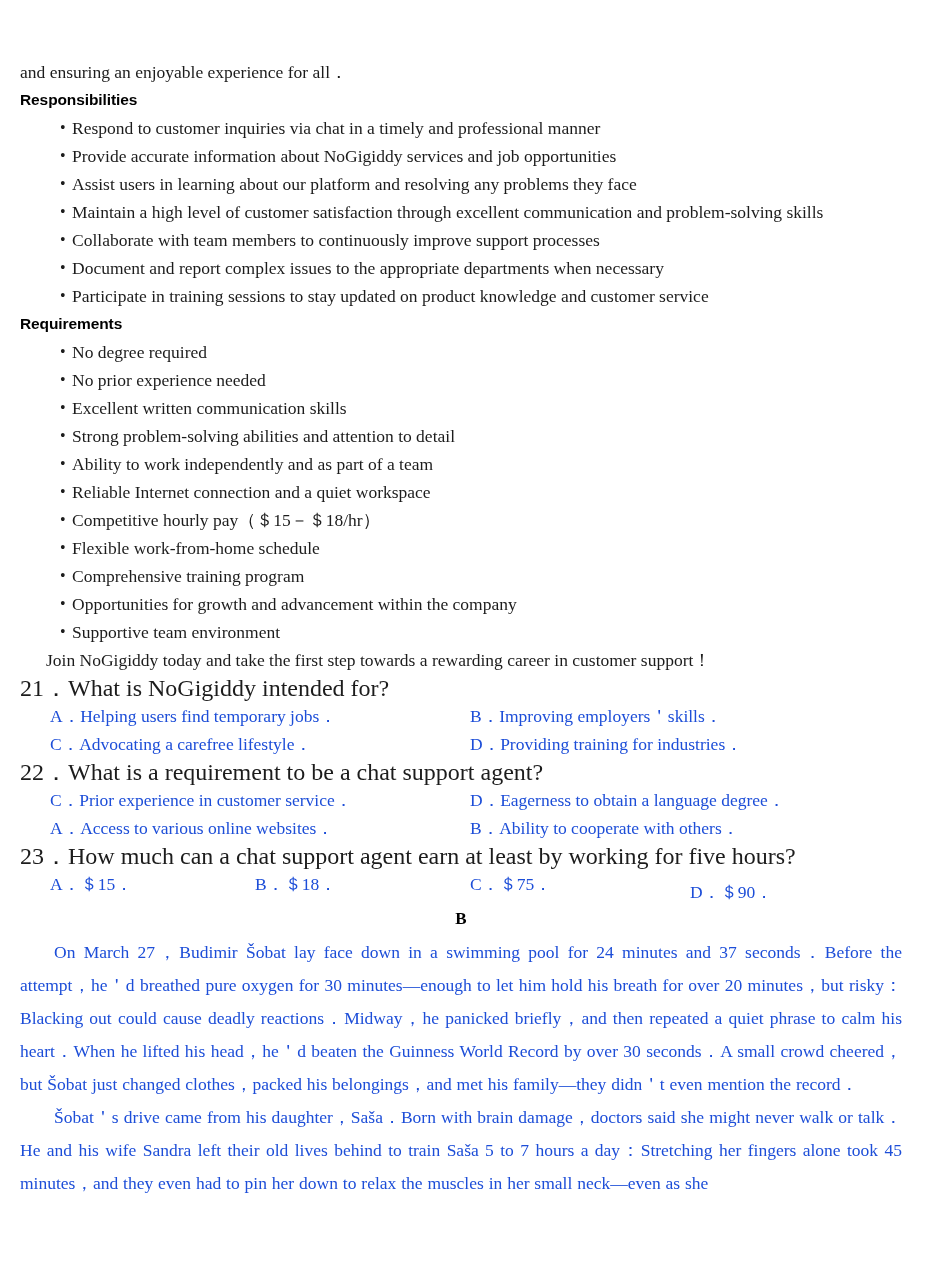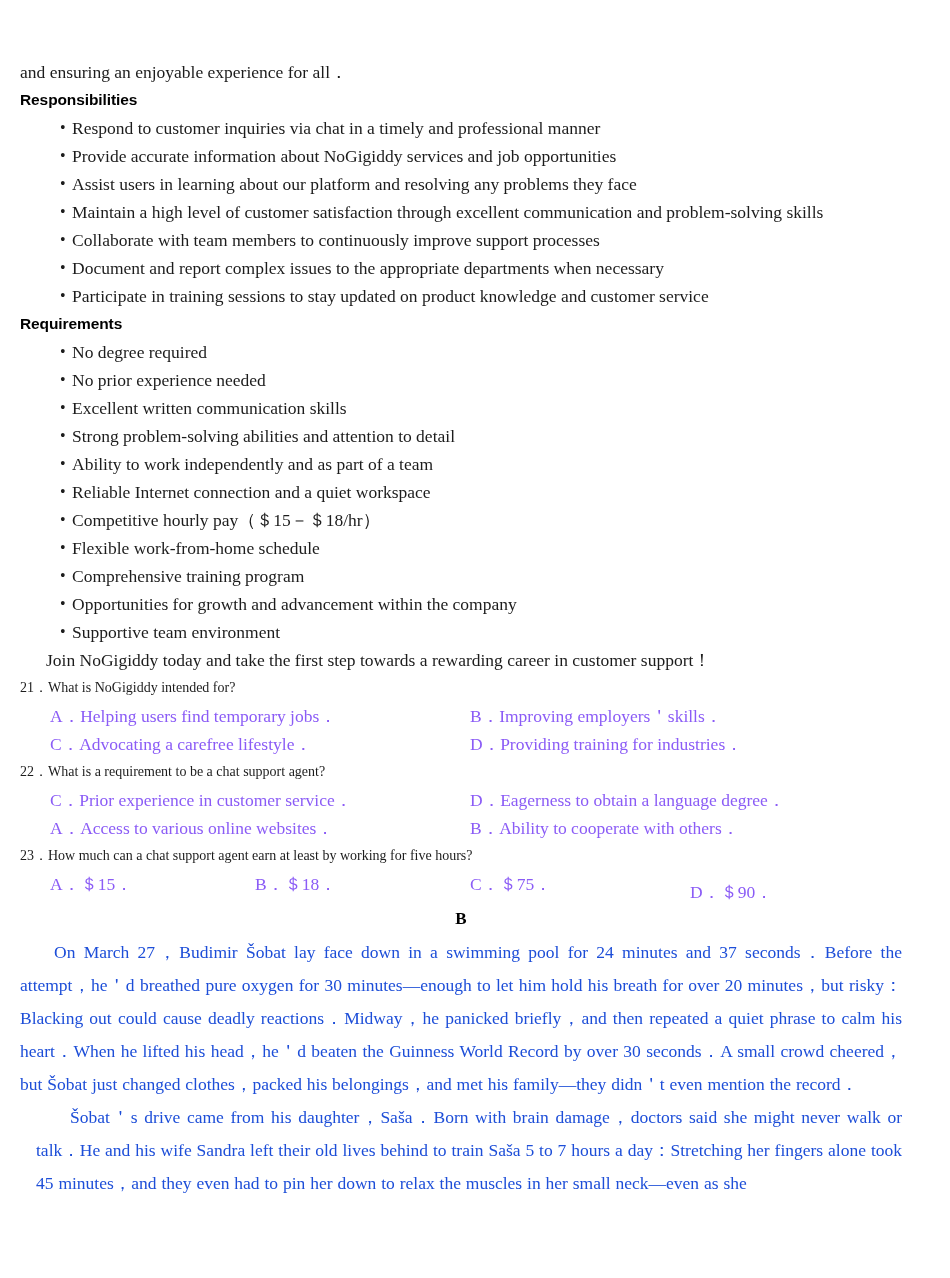--- a/index.html
+++ b/index.html
@@ -62,30 +62,30 @@
 
   .join-line {
     font-size: 17.5px;
     line-height: 28px;
     text-indent: 26px;
     color: #1c1c1c;
   }
 
   
   .question {
-    font-size: 14px;
+    font-size: 24px;
     line-height: 28px;
     color: #1c1c1c;
   }
   .opt-row {
     position: relative;
     height: 28px;
     font-size: 17.5px;
     line-height: 28px;
-    color: #8b5cf6;
+    color: #1d4ed8;
   }
   .opt {
     position: absolute;
     top: 0;
     white-space: nowrap;
   }
   .opt.c2a { left: 30px; }
   .opt.c2b { left: 450px; }
 
   .opt.c4a { left: 30px; }
@@ -107,21 +107,20 @@
     font-size: 17.5px;
     line-height: 33px;
     text-align: justify;
     text-justify: inter-word;
     text-indent: 34px;
     color: #1d4ed8;
     word-spacing: 0.5px;
   }
   .para.tight {
     margin-top: 0;
-    margin-left: 16px;
   }
   .spacer-2 { height: 2px; }
 </style>
 </head>
 <body>
 
 <div class="page">
   <div class="content">
 
     <div class="line">and ensuring an enjoyable experience for all．</div>

